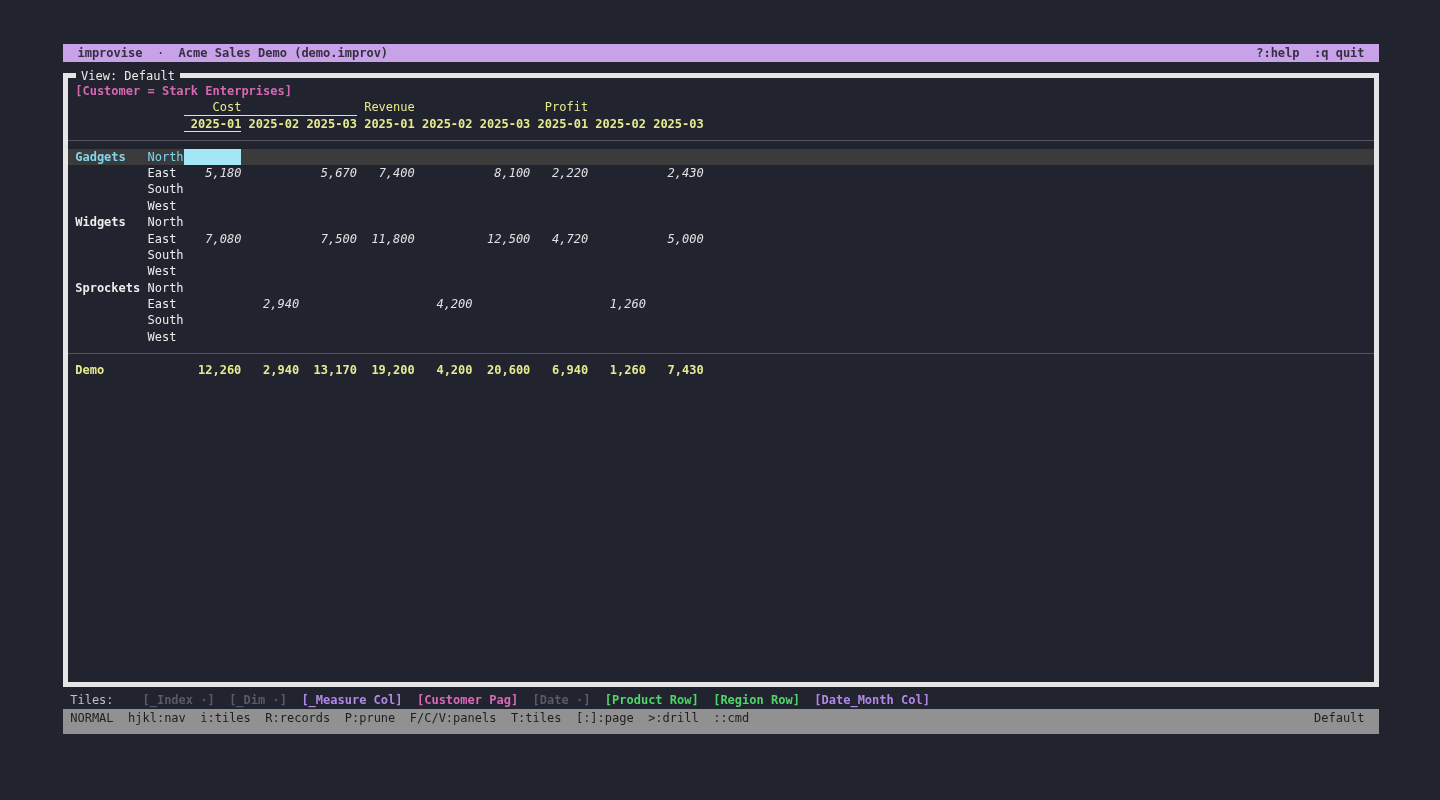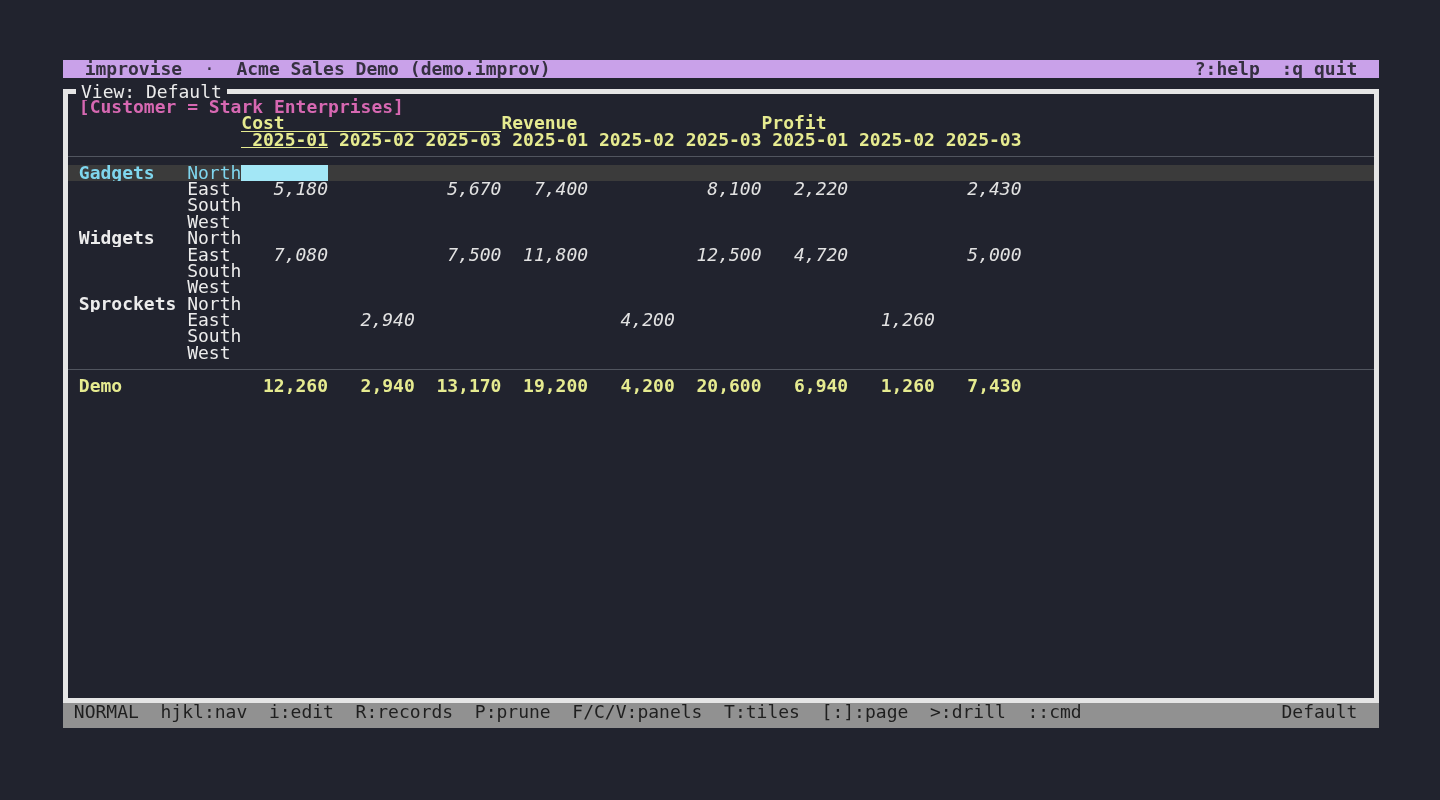--- a/index.html
+++ b/index.html
@@ -2,22 +2,22 @@
 <html><head>
 <meta charset="utf-8">
 <style>
   html,body { margin:0; padding:0; }
   body {
     width:1440px; height:800px; overflow:hidden;
     background:#21232e;
     font-family:"DejaVu Sans Mono", monospace;
   }
   .term {
-    position:absolute; left:63px; top:60px; width:1316px;
-    font-size:18px; line-height:16.4px; color:#e4e4e4;
+    position:absolute; left:63px; top:44px; width:1316px;
+    font-size:12px; line-height:16.4px; color:#e4e4e4;
   }
   
   .titlebar {
     height:18px; line-height:18px; background:#c9a1e9; color:#353040;
     display:flex; padding:0 2ch; white-space:pre;
   }
   .app-name, .doc-title { font-weight:bold; }
   .tb-dot { margin:0 2ch; }
   .tb-right { margin-left:auto; display:flex; gap:2ch; font-weight:bold; }
   
@@ -30,22 +30,22 @@
     padding:0 5px; color:#ececec; white-space:pre;
   }
   .content { padding-top:5px; }
   .trow { display:flex; height:16.4px; padding-left:1ch; white-space:pre; }
   .cp { width:10ch; font-weight:bold; color:#ececec; overflow:hidden; }
   .cr { width:5ch;  font-weight:normal; color:#ececec; overflow:hidden; }
   .cv { width:8ch; text-align:right; font-style:italic; color:#e2e2e2; overflow:hidden; }
   .filter { color:#d768b2; font-weight:bold; }
   .grp { width:24ch; }
   .grp .glabel {
-    display:inline-block; width:8ch; text-align:left;
-    font-style:normal; font-weight:bold; color:#e6eb90;
+    display:inline-block; width:8ch; text-align:right;
+    font-style:normal; font-weight:normal; color:#e6eb90;
   }
   .grp.sel { border-bottom:1px solid #e6eb90; }
   .mhdr .cv { font-style:normal; font-weight:bold; color:#e6eb90; }
   .cv.sel { border-bottom:1px solid #e6eb90; }
   .sep { height:16.4px; position:relative; }
   .sep i { display:block; position:absolute; left:0; right:0; top:8px; border-top:1px solid #51555f; }
   .hl { background:#3b3b3b; }
   .hl .cp, .hl .cr { color:#7fd6ee; }
   .cursor { background:#a3e7f6; }
   .total .cp { color:#e6eb90; }
@@ -297,25 +297,36 @@
         <span class="cv">4,200</span>
         <span class="cv">20,600</span>
         <span class="cv">6,940</span>
         <span class="cv">1,260</span>
         <span class="cv">7,430</span>
       </div>
 
     </div>
   </div>
 
+  <div class="tilesbar">
+    <span class="tiles-label">Tiles:</span>
+    <span class="tile dim">[_Index ·]</span>
+    <span class="tile dim">[_Dim ·]</span>
+    <span class="tile col">[_Measure Col]</span>
+    <span class="tile page">[Customer Pag]</span>
+    <span class="tile dim">[Date ·]</span>
+    <span class="tile row">[Product Row]</span>
+    <span class="tile row">[Region Row]</span>
+    <span class="tile col">[Date_Month Col]</span>
+  </div>
 
   <div class="statusbar">
     <span>NORMAL</span>
     <span>hjkl:nav</span>
-    <span>i:edit</span>
+    <span>i:tiles</span>
     <span>R:records</span>
     <span>P:prune</span>
     <span>F/C/V:panels</span>
     <span>T:tiles</span>
     <span>[:]:page</span>
     <span>&gt;:drill</span>
     <span>::cmd</span>
     <span class="sb-right">Default</span>
   </div>
 

